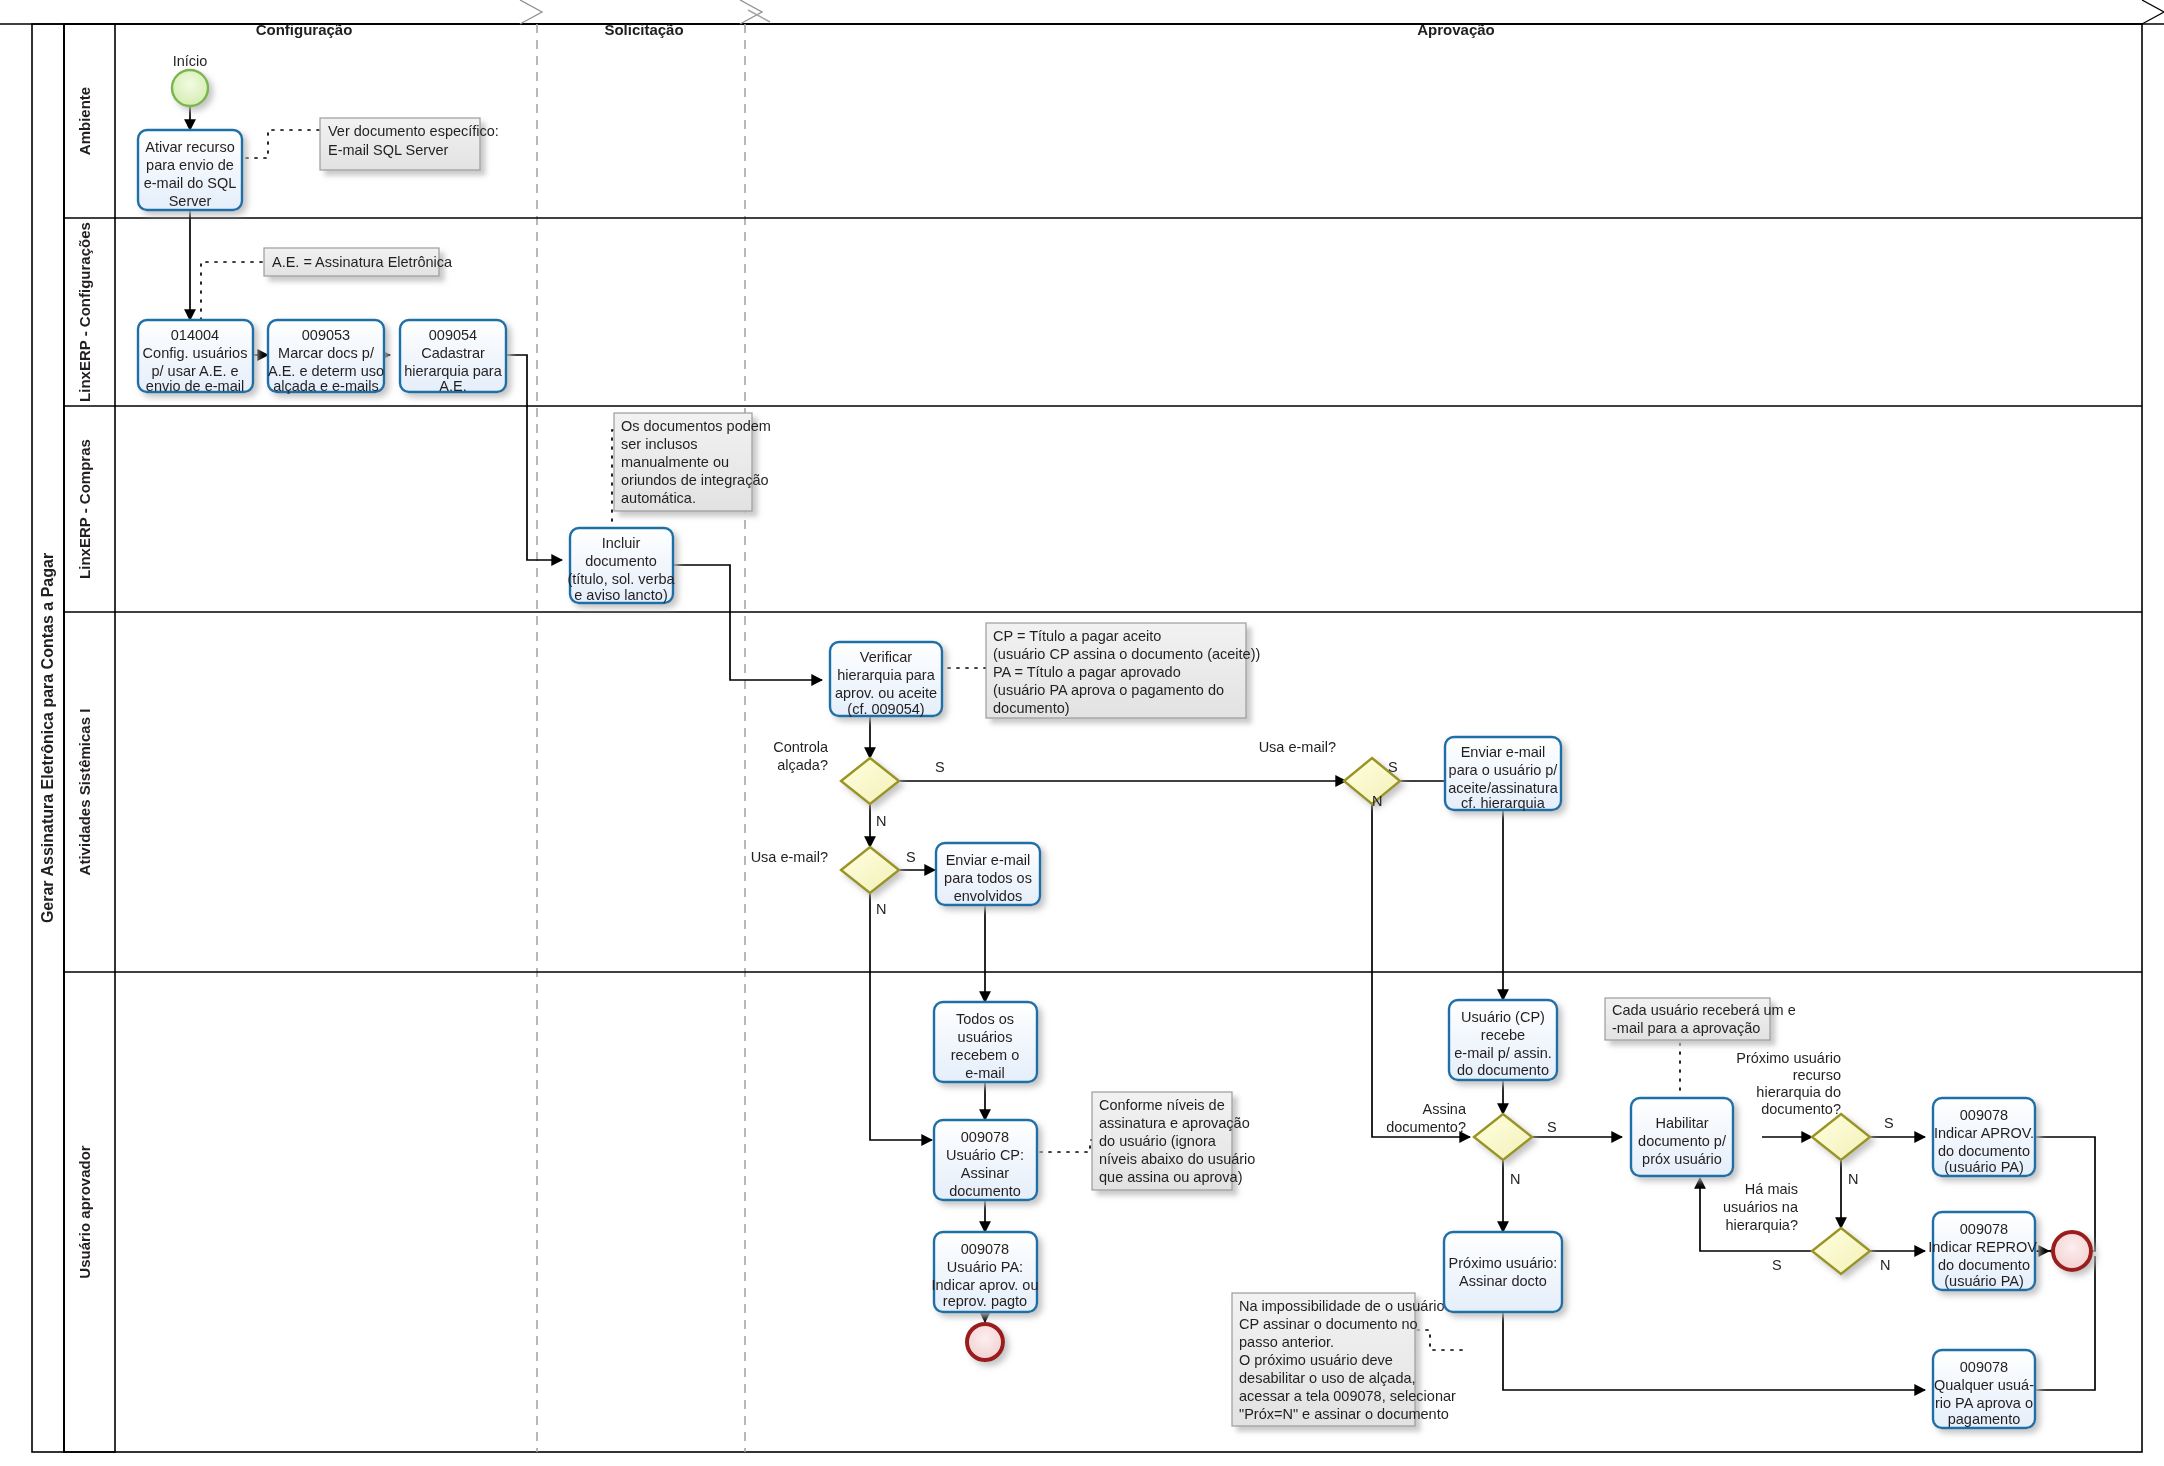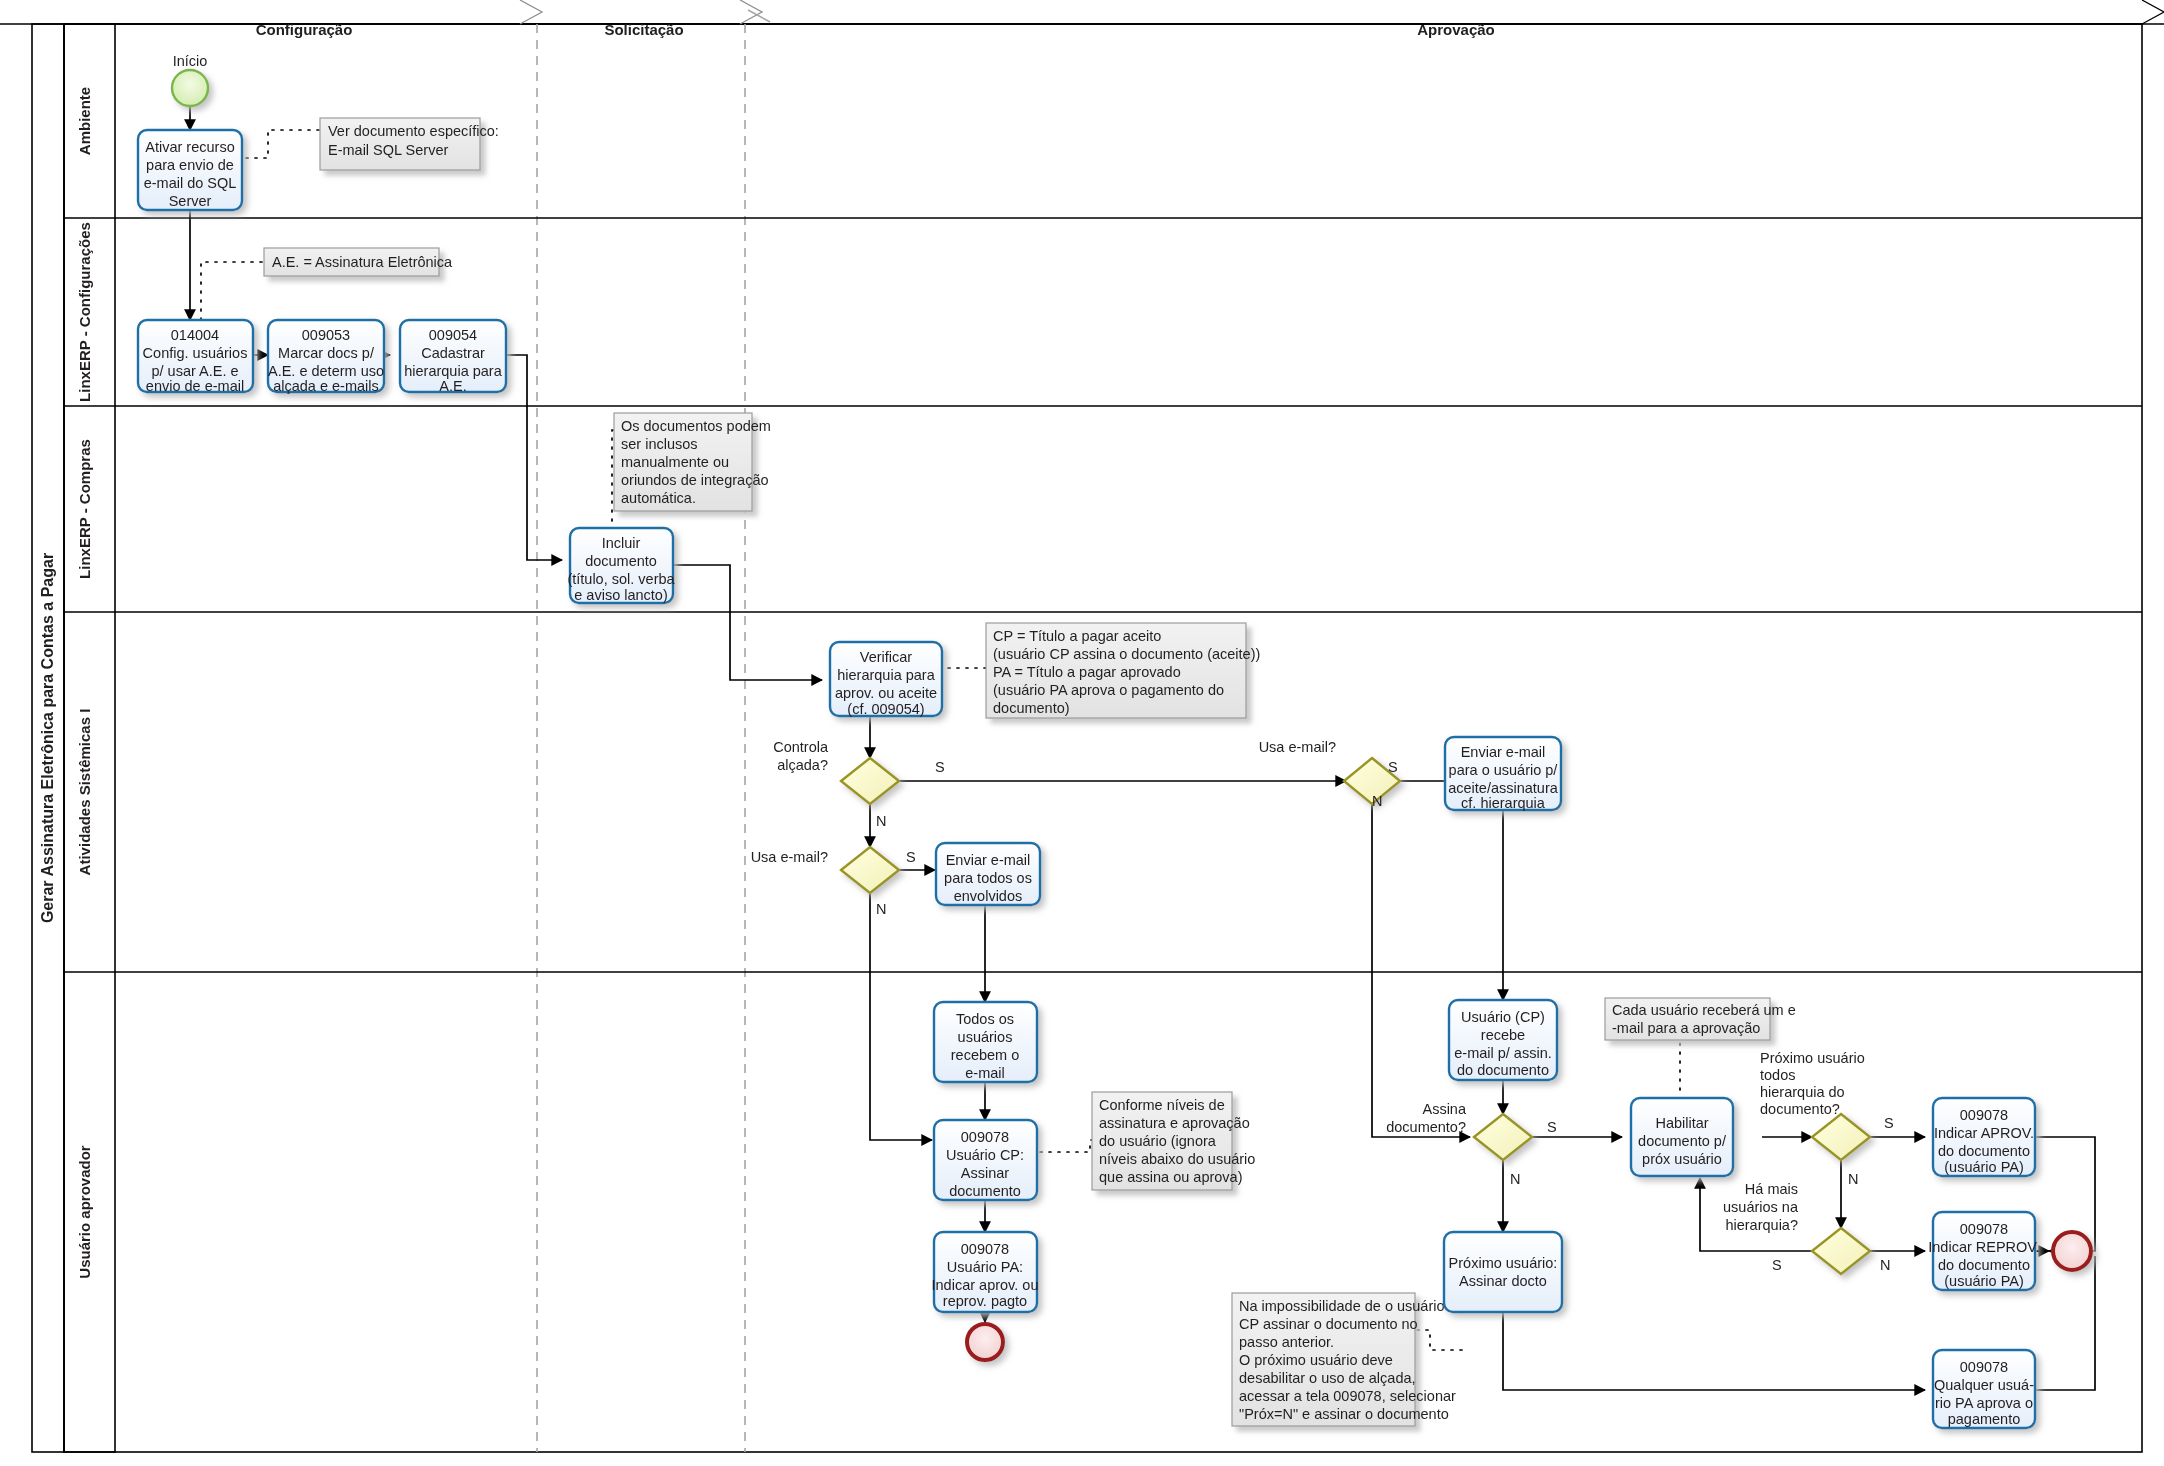--- a/index.html
+++ b/index.html
@@ -411,19 +411,19 @@
   </g>
   <text class="gw-label" x="1798" y="1194" text-anchor="end"><tspan>Há mais</tspan></text>
   <text class="gw-label" x="1798" y="1212" text-anchor="end"><tspan>usuários na</tspan></text>
   <text class="gw-label" x="1798" y="1230" text-anchor="end"><tspan>hierarquia?</tspan></text>
   <text class="flow-label" x="1772" y="1270"><tspan>S</tspan></text>
   <text class="flow-label" x="1880" y="1270"><tspan>N</tspan></text>
 
   <text class="gw-label" x="1841" y="1088" text-anchor="middle" visibility="hidden"></text>
 </svg>
 
-<div style="position:absolute;left:1760px;top:1050px;width:165px;text-align:left;font-size:14.5px;line-height:17px;color:#231f20;pointer-events:none;">
+<div style="position:absolute;left:1676px;top:1050px;width:165px;text-align:right;font-size:14.5px;line-height:17px;color:#231f20;pointer-events:none;">
   <div>Próximo usuário</div>
-  <div>todos</div>
+  <div>recurso</div>
   <div>hierarquia do</div>
   <div>documento?</div>
 </div>
 </div>
 
 </body></html>

